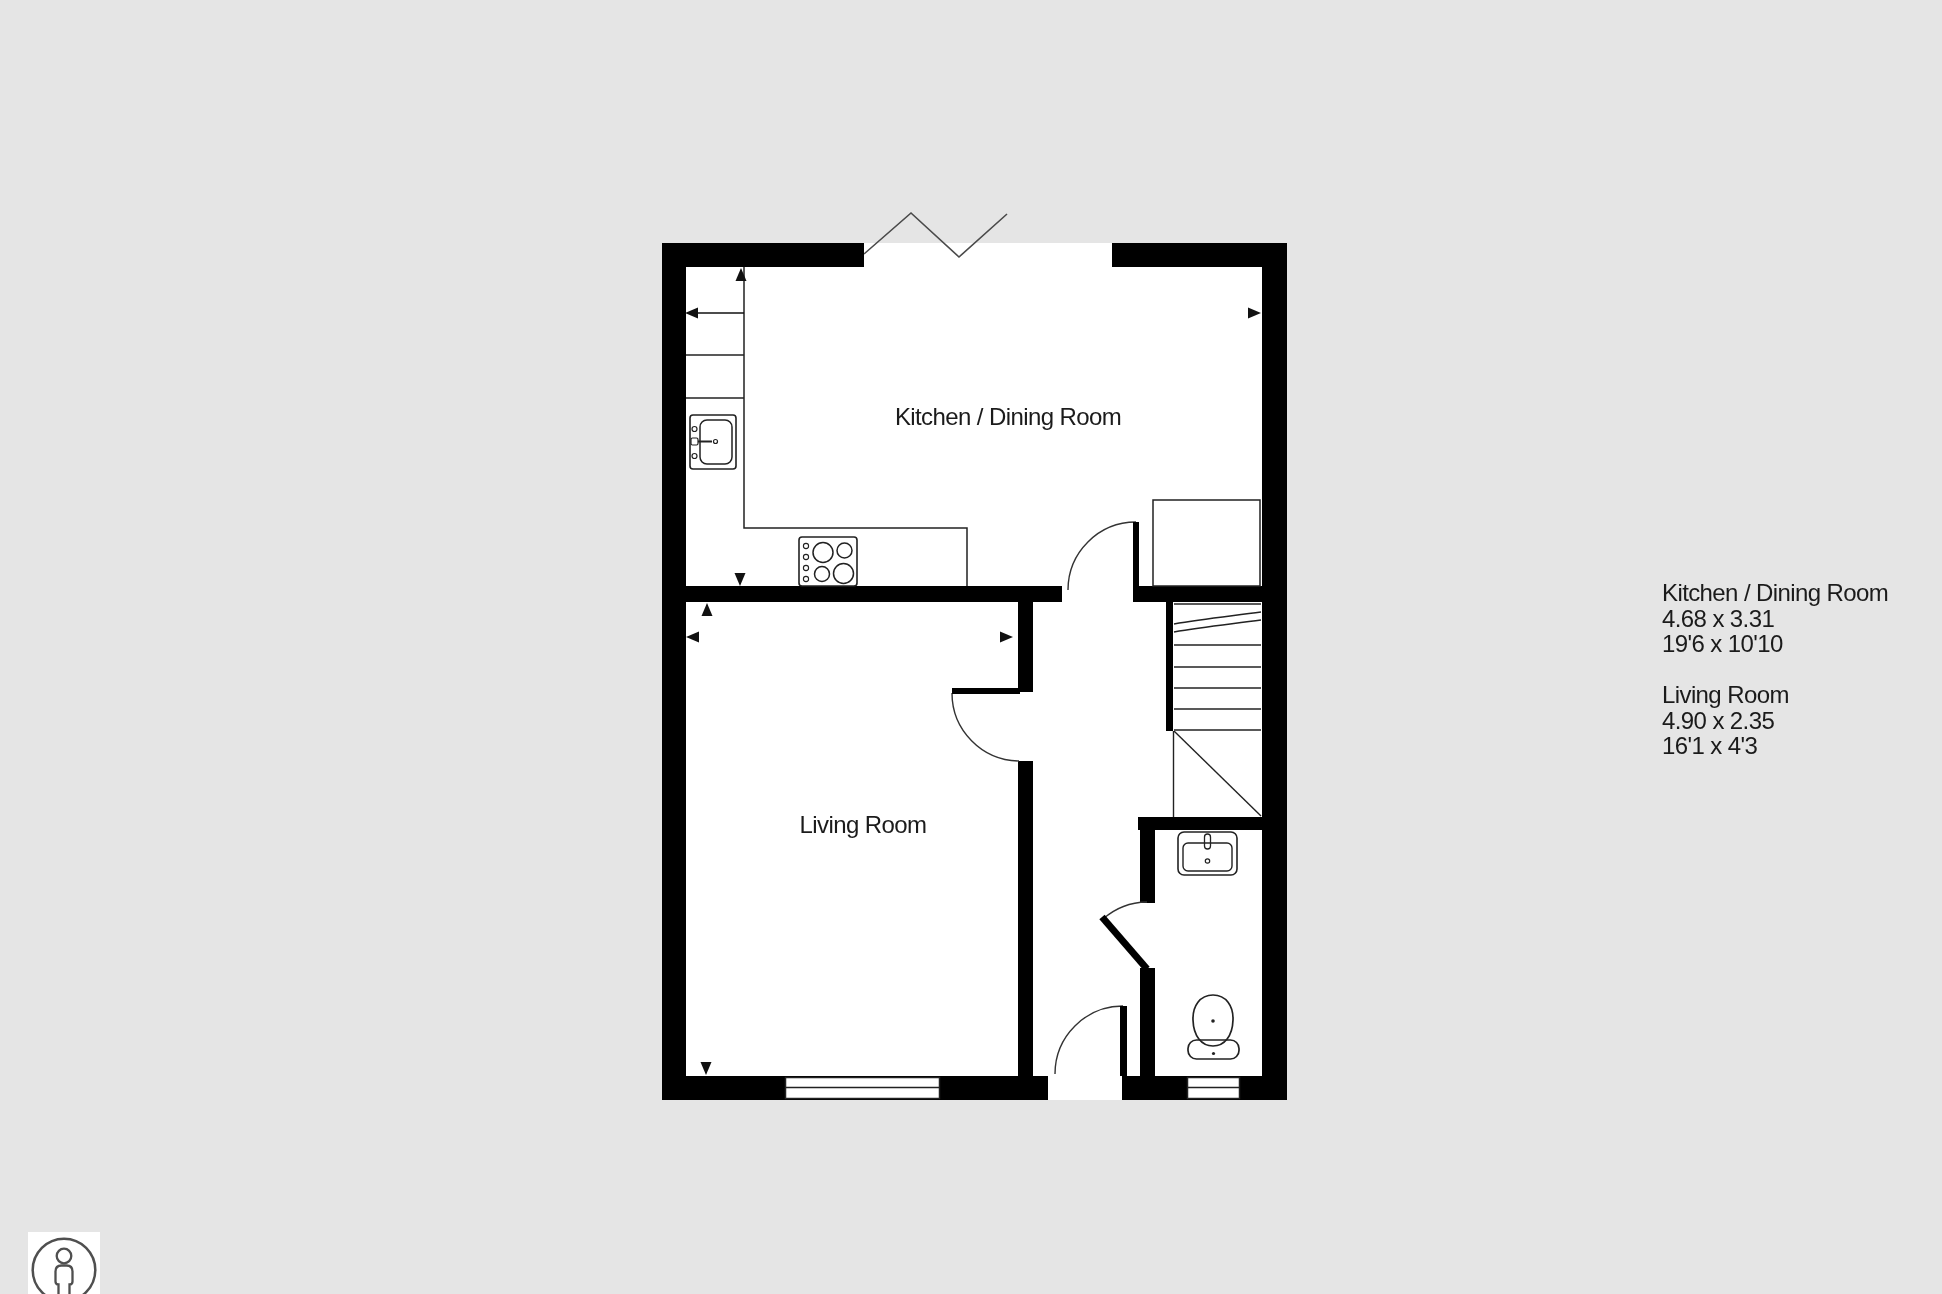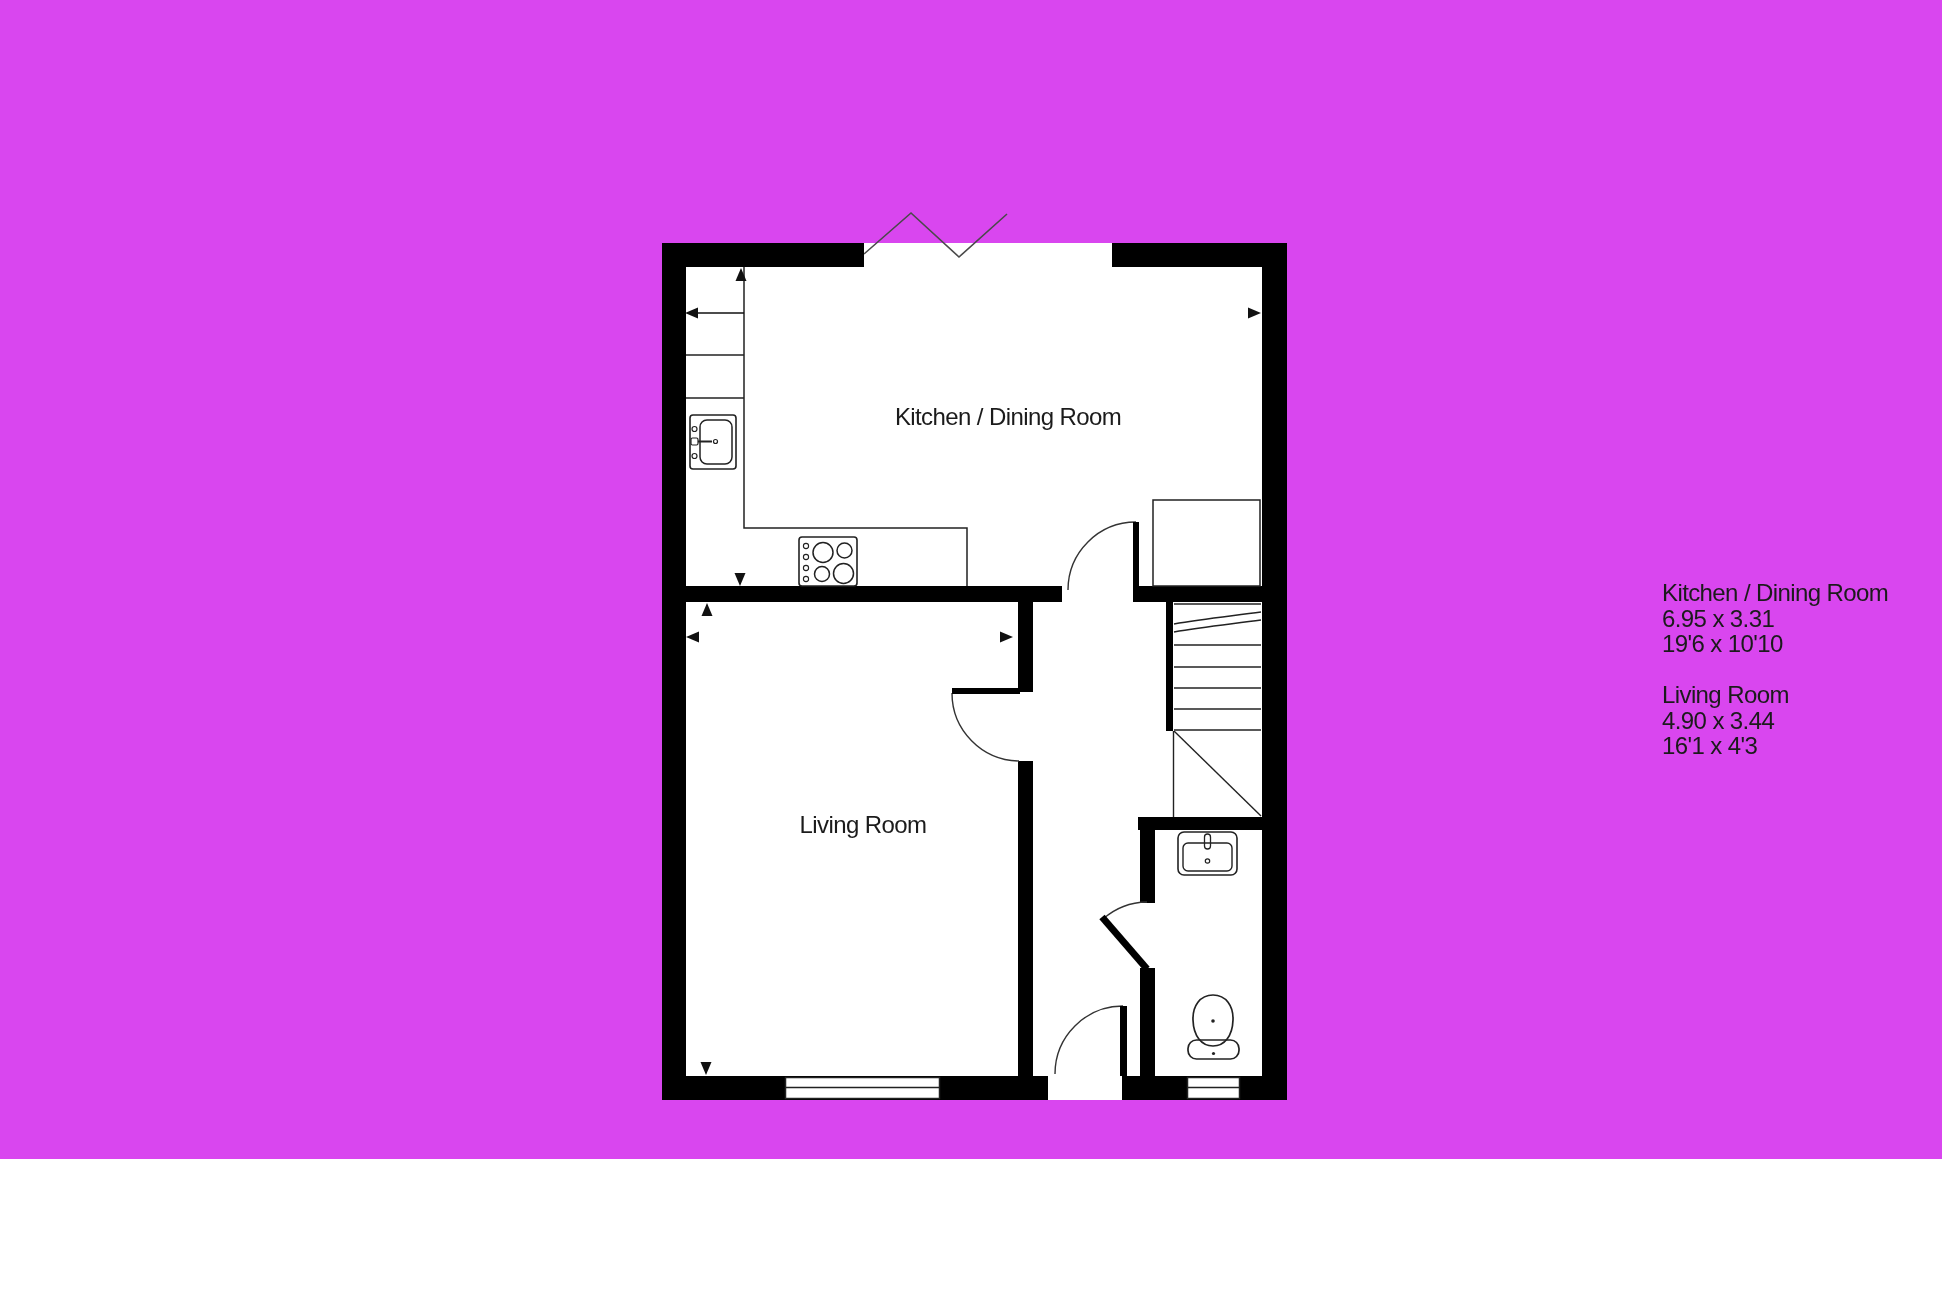--- a/index.html
+++ b/index.html
@@ -1,20 +1,20 @@
 <!DOCTYPE html>
 <html><head>
 <meta charset="utf-8">
 <style>
   html, body { margin: 0; padding: 0; }
   .stage {
     position: relative;
     width: 1942px;
-    height: 1159px;
-    background: #d946ef;
+    height: 1294px;
+    background: #e5e5e5;
     overflow: hidden;
     font-family: "Liberation Sans", sans-serif;
     color: #1b1b1b;
   }
   .plan-svg {
     position: absolute;
     left: 0; top: 0;
     width: 1942px; height: 1294px;
   }
   .room-label {
@@ -185,26 +185,26 @@
       </g>
     </g>
   </svg>
 
   <div class="room-label kitchen">Kitchen / Dining Room</div>
   <div class="room-label living">Living Room</div>
 
   <div class="info-panel">
     <div class="info-block">
       <div>Kitchen / Dining Room</div>
-      <div>6.95 x 3.31</div>
+      <div>4.68 x 3.31</div>
       <div>19'6 x 10'10</div>
     </div>
     <div class="info-block">
       <div>Living Room</div>
-      <div>4.90 x 3.44</div>
+      <div>4.90 x 2.35</div>
       <div>16'1 x 4'3</div>
     </div>
   </div>
 
   <div class="person-card">
     <svg width="72" height="80" viewBox="0 0 72 80">
       <circle cx="36" cy="38" r="31.3" fill="none" stroke="#4f4f4f" stroke-width="2.5"></circle>
       <circle cx="36" cy="24" r="7.3" fill="none" stroke="#4f4f4f" stroke-width="2.3"></circle>
       <path d="M 27.5,39.5 Q 27.5,33.5 33.5,33.5 L 38.5,33.5 Q 44.5,33.5 44.5,39.5
                L 44.5,49.5 Q 44.5,52.5 41.5,52.5 L 41.5,66.5 Q 41.5,69 38.5,69

